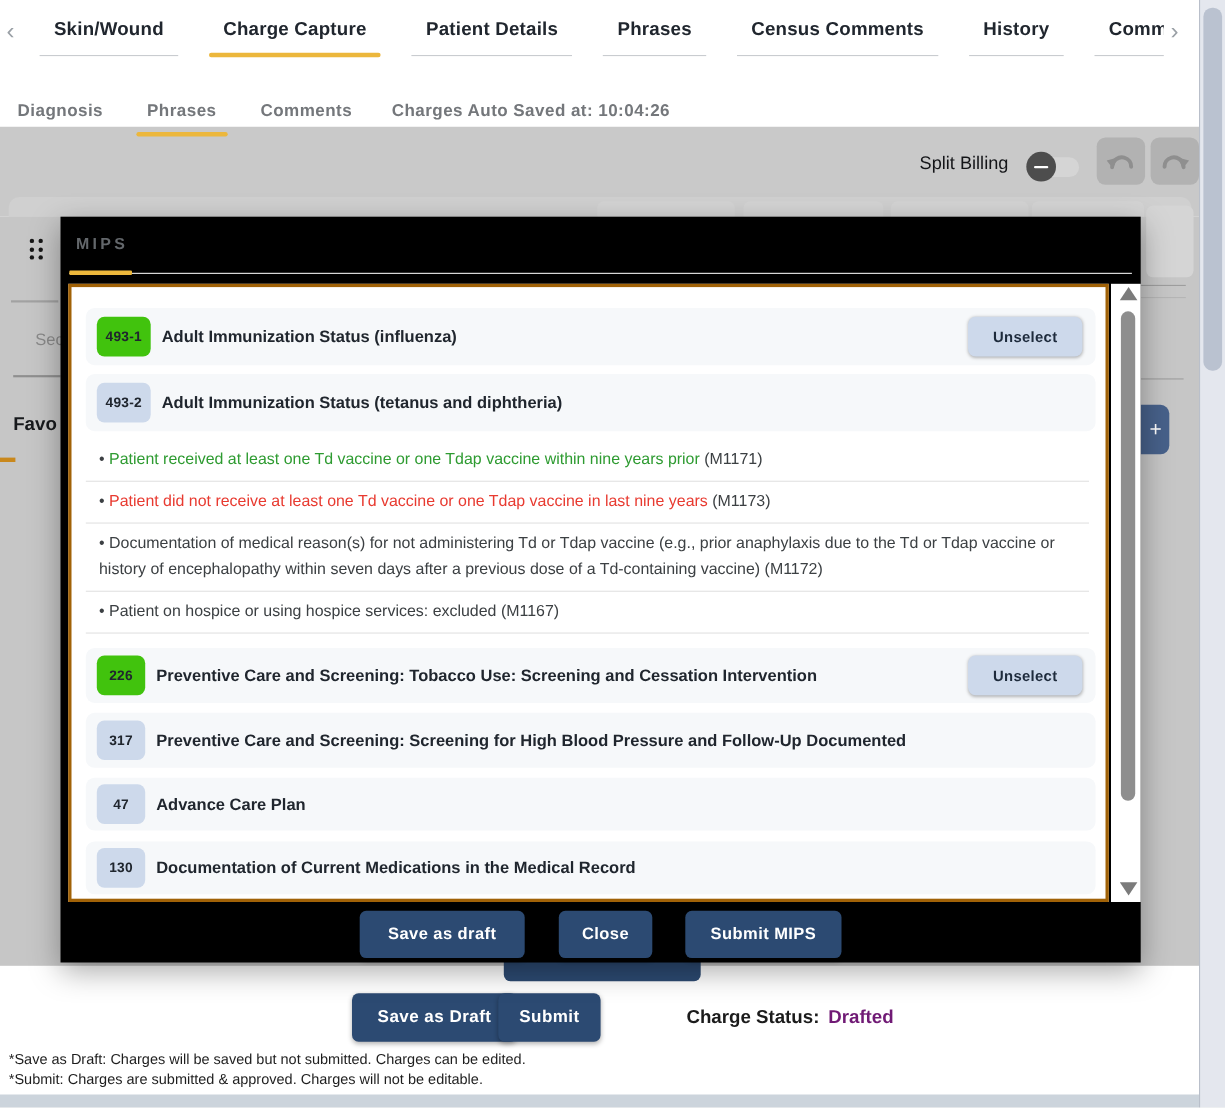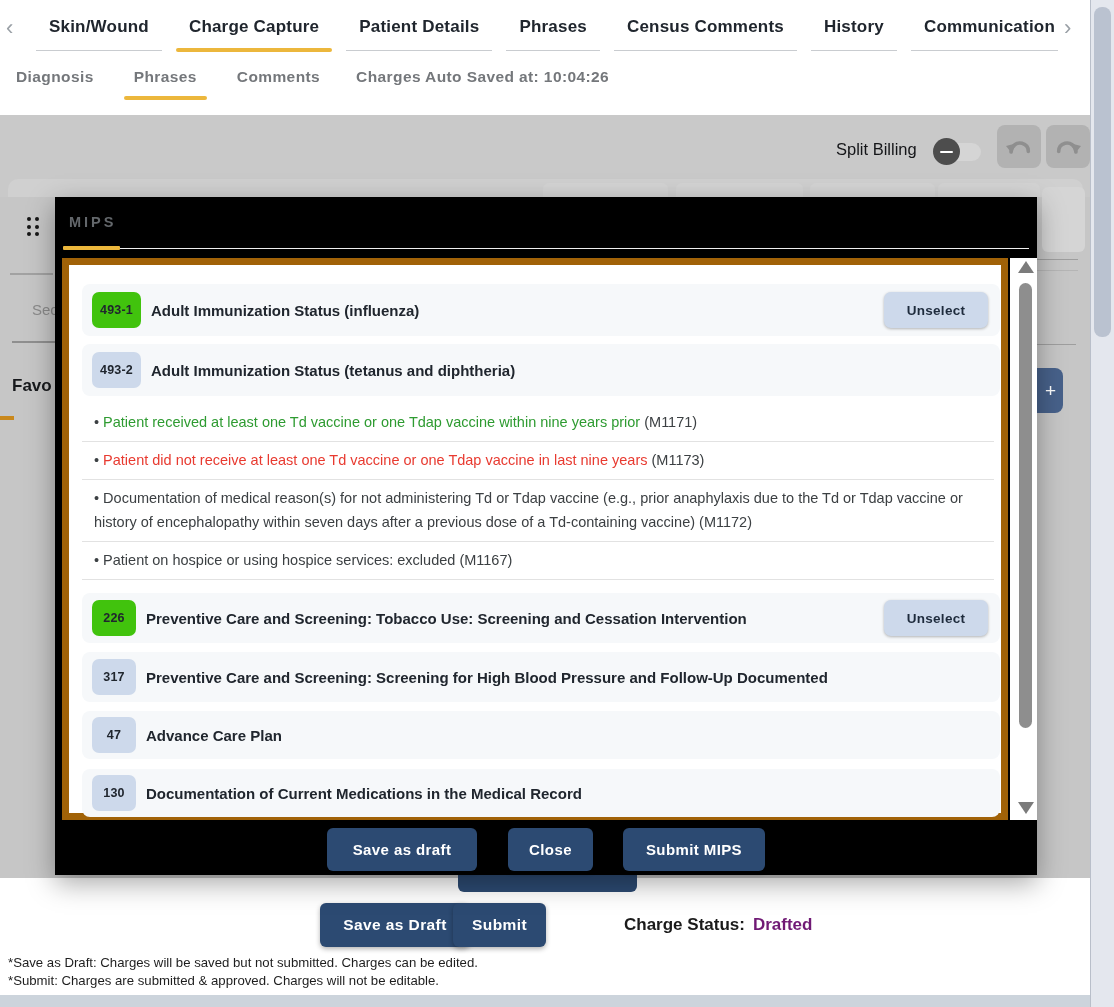--- a/index.html
+++ b/index.html
@@ -3,26 +3,26 @@
 <meta charset="utf-8">
 <style>
   * { box-sizing: border-box; margin: 0; padding: 0; }
   html,body { background:#fff; }
   body { font-family: "Liberation Sans", sans-serif; }
   #app { position:relative; width:1114px; height:1007px; overflow:hidden; background:#fff; }
 
   
   .topnav { position:absolute; left:0; top:0; width:1090px; height:115px; background:#fff; z-index:3; }
   .nav-scroll { position:absolute; top:14px; font-size:22px; color:#9aa0a6; cursor:pointer; line-height:28px; }
-  .nav-row1 { position:absolute; left:34px; top:0; width:1024px; height:58px; display:flex; gap:10px; overflow:hidden; }
+  .nav-row1 { position:absolute; left:34px; top:0; width:1024px; height:58px; display:flex; gap:24px; overflow:hidden; }
   .tab { position:relative; display:flex; align-items:center; padding:0 15px; height:54px;
          font-size:17px; font-weight:700; color:#20262e; white-space:nowrap; letter-spacing:.2px; cursor:pointer; }
   .tab::after { content:""; position:absolute; left:2px; right:2px; bottom:3px; height:1px; background:#c9ccd0; }
   .tab.active::after { height:4px; background:#ecb73c; border-radius:2px; bottom:2px; }
-  .nav-row2 { position:absolute; left:12px; top:52px; height:50px; display:flex; gap:32px; align-items:center; }
+  .nav-row2 { position:absolute; left:12px; top:76px; height:50px; display:flex; gap:32px; align-items:center; }
   .subtab { position:relative; height:50px; display:flex; align-items:center; padding:0 4px;
             font-size:15.5px; font-weight:700; color:#74777b; letter-spacing:.4px; white-space:nowrap; cursor:pointer; }
   .subtab.active::after { content:""; position:absolute; left:-6px; right:-6px; bottom:2px; height:4px; background:#ecb73c; border-radius:2px; }
   .autosave { font-size:15.5px; font-weight:700; color:#74777b; letter-spacing:.4px; margin-left:0; }
 
   
   .toolbar { position:absolute; left:0; top:115px; width:1090px; height:82px; background:#c9c9c9; z-index:1; }
   .card-top { position:absolute; left:8px; top:179px; width:1075px; height:18px; background:#d0d0d0; border-radius:10px 10px 0 0; z-index:1; }
   .ghost-box { position:absolute; top:183px; height:14px; background:#d4d4d4; border-radius:6px 6px 0 0; z-index:2; }
   .content-bg { position:absolute; left:0; top:197px; width:1090px; height:681px; background:#c6c6c6; z-index:1; }
@@ -52,21 +52,21 @@
               color:#fff; font-size:19px; display:flex; align-items:center; justify-content:flex-end; padding-right:7px; cursor:pointer; }
   .hidden-navy-bar { position:absolute; left:458px; top:866px; width:179px; height:26px; background:#2c4a72; border-radius:6px; z-index:2; }
 
   
   .modal { position:absolute; left:55px; top:197px; width:982px; height:678px; background:#000000; z-index:10;
            box-shadow:0 8px 26px rgba(0,0,0,.35); }
   .mips-label { position:absolute; left:14px; top:17px; font-size:14.5px; font-weight:700; color:#63676b; letter-spacing:3px; }
   .mips-underline { position:absolute; left:8px; top:49px; width:57px; height:4px; background:#ecb73c; border-radius:1px; }
   .mips-hdr-line { position:absolute; left:8px; right:8px; top:51px; height:1px; background:#efefef; }
 
-  .list-viewport { position:absolute; left:7px; top:61px; width:946px; height:562px; background:#fff; border:7px solid #a16207; }
+  .list-viewport { position:absolute; left:7px; top:61px; width:946px; height:562px; background:#fff; border:3px solid #a16207; }
   .mrow { position:absolute; left:13px; width:918px; background:#f6f8fa; border-radius:8px;
           display:flex; align-items:center; padding:0 12px 0 10px; cursor:pointer; }
   .badge { min-width:44px; height:36px; padding:0 8px; border-radius:7px; display:flex; align-items:center; justify-content:center;
            font-size:12.5px; font-weight:700; color:#20262e; letter-spacing:.2px; }
   .badge.green { background:#41c30d; }
   .badge.blue  { background:#cdd9eb; }
   .mtitle { margin-left:10px; font-size:15px; font-weight:700; color:#20262e; }
   .unselect { margin-left:auto; width:104px; height:36px; background:#cdd9eb; border:none; border-radius:7px;
               font-family:inherit; font-size:13.5px; font-weight:700; color:#1e2b3c; letter-spacing:.3px;
               box-shadow:0 1px 3px rgba(0,0,0,.28); cursor:pointer; }

